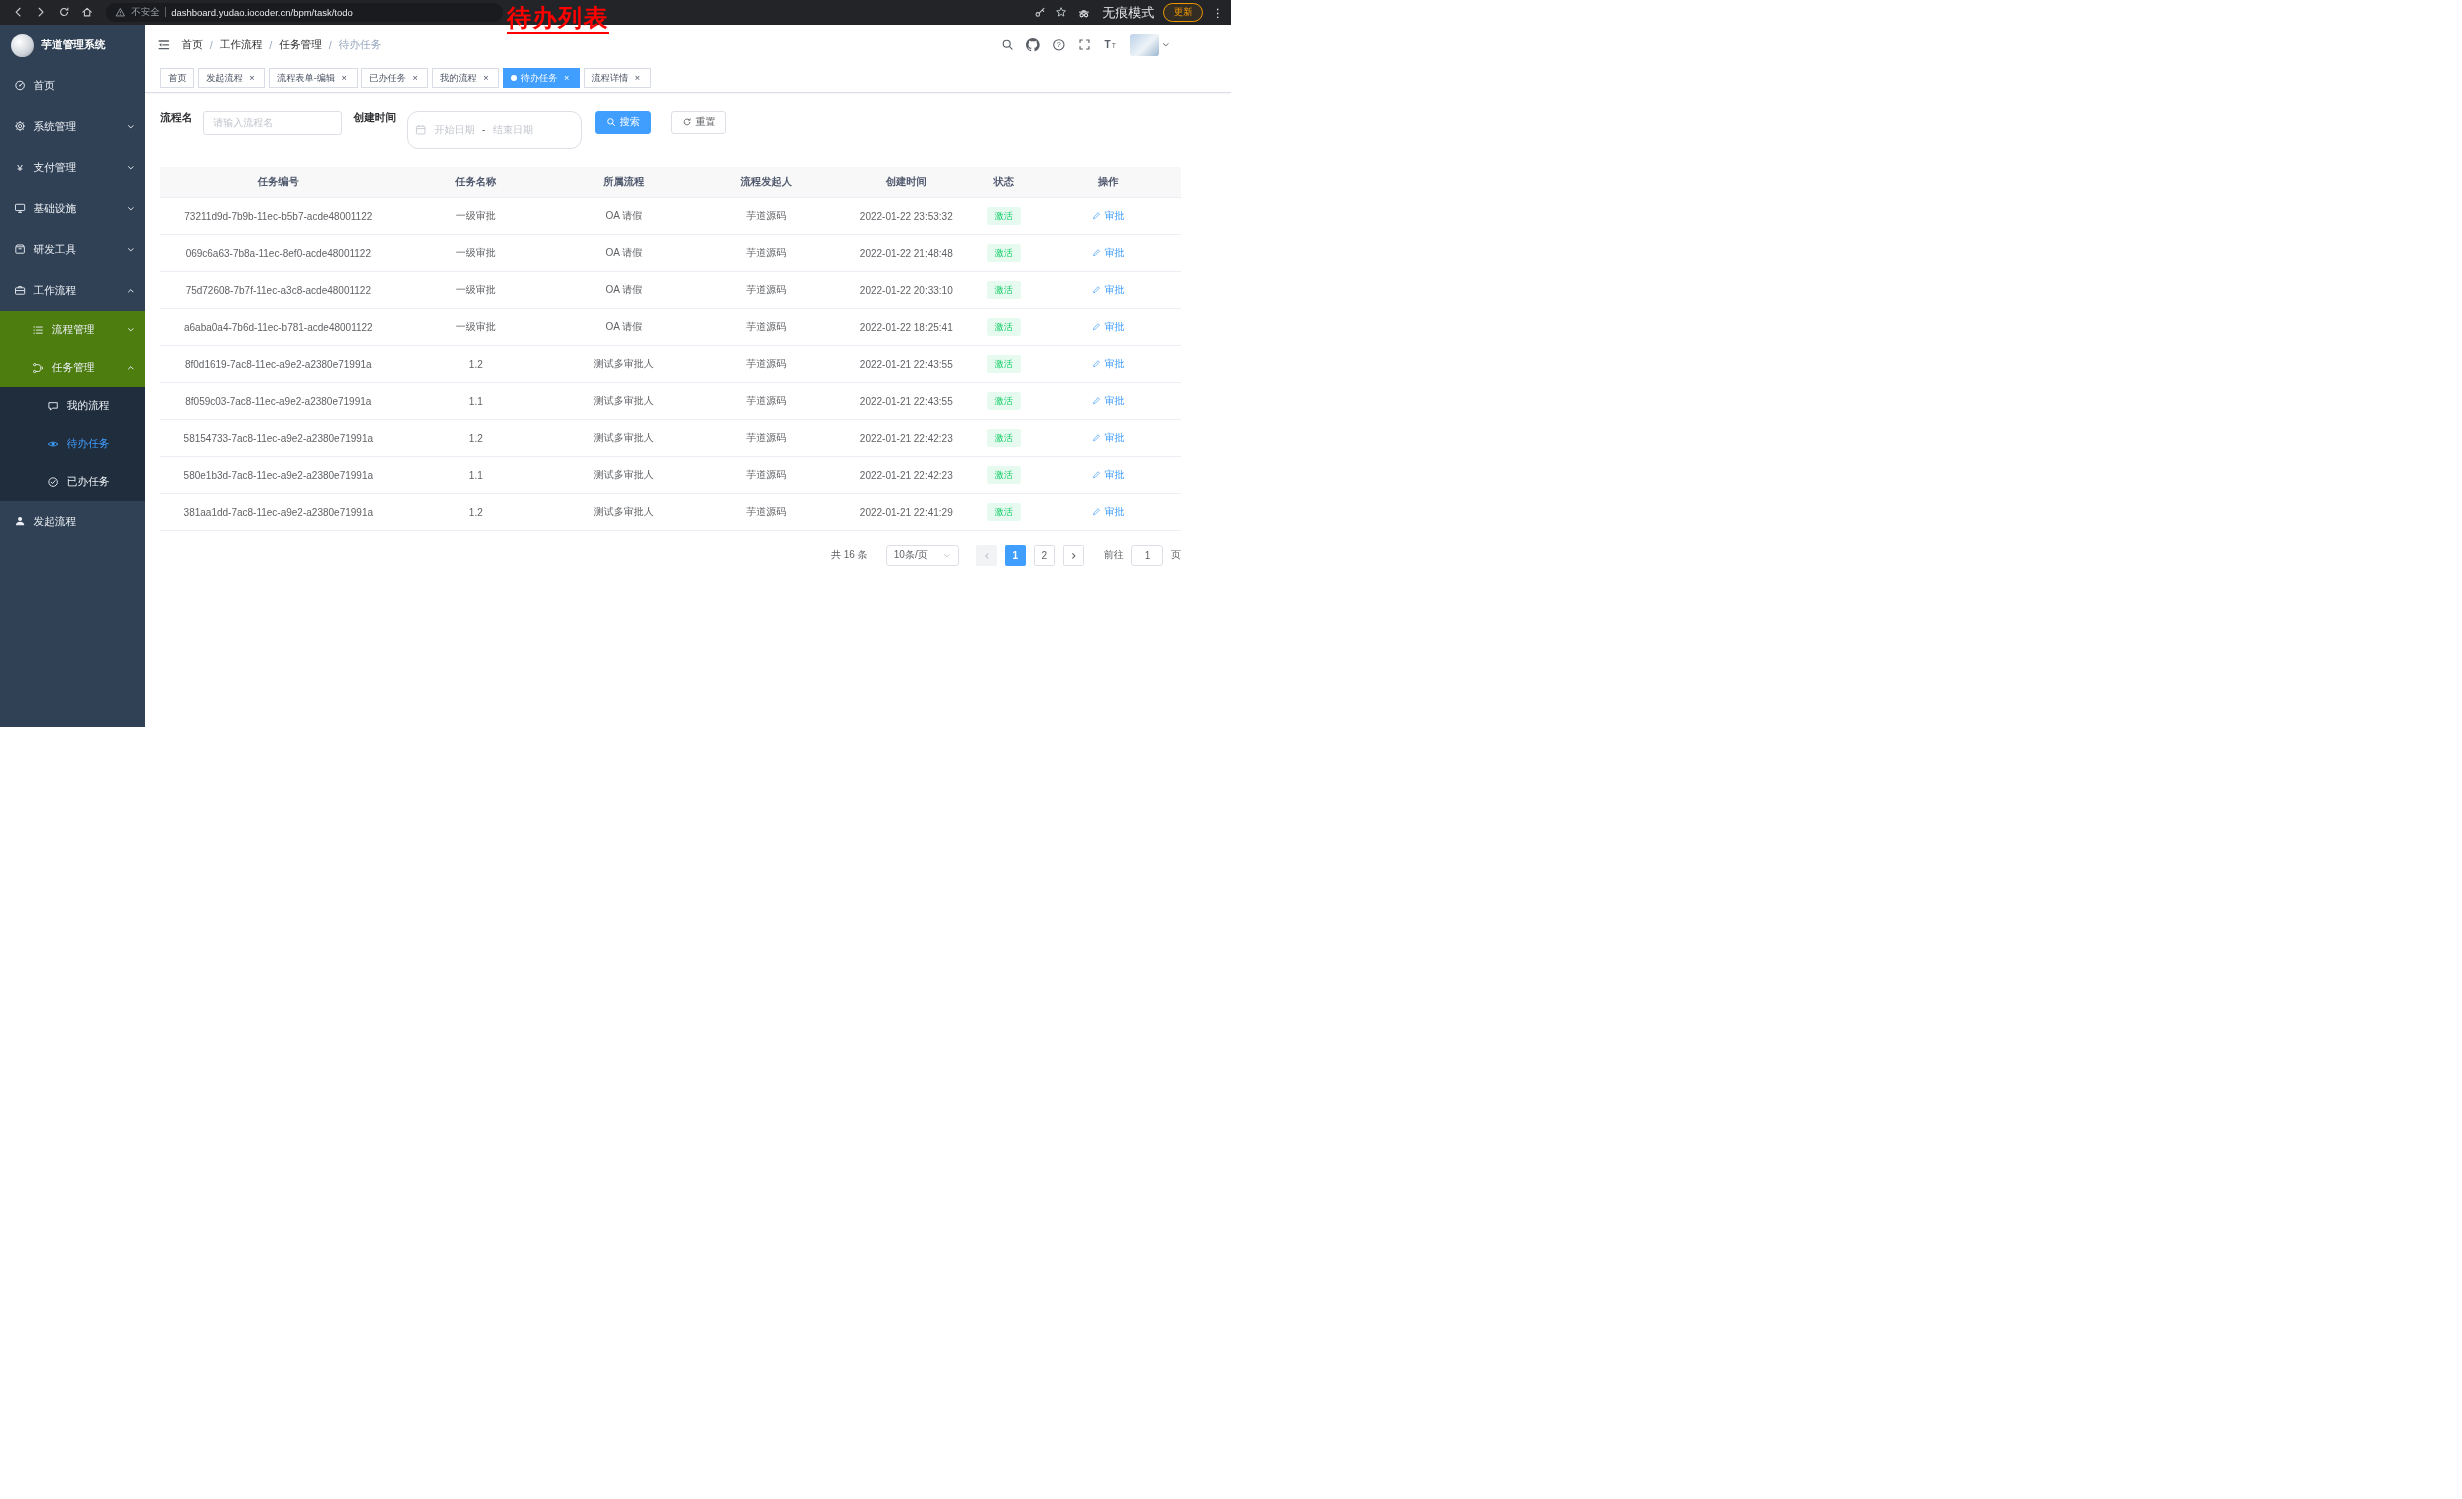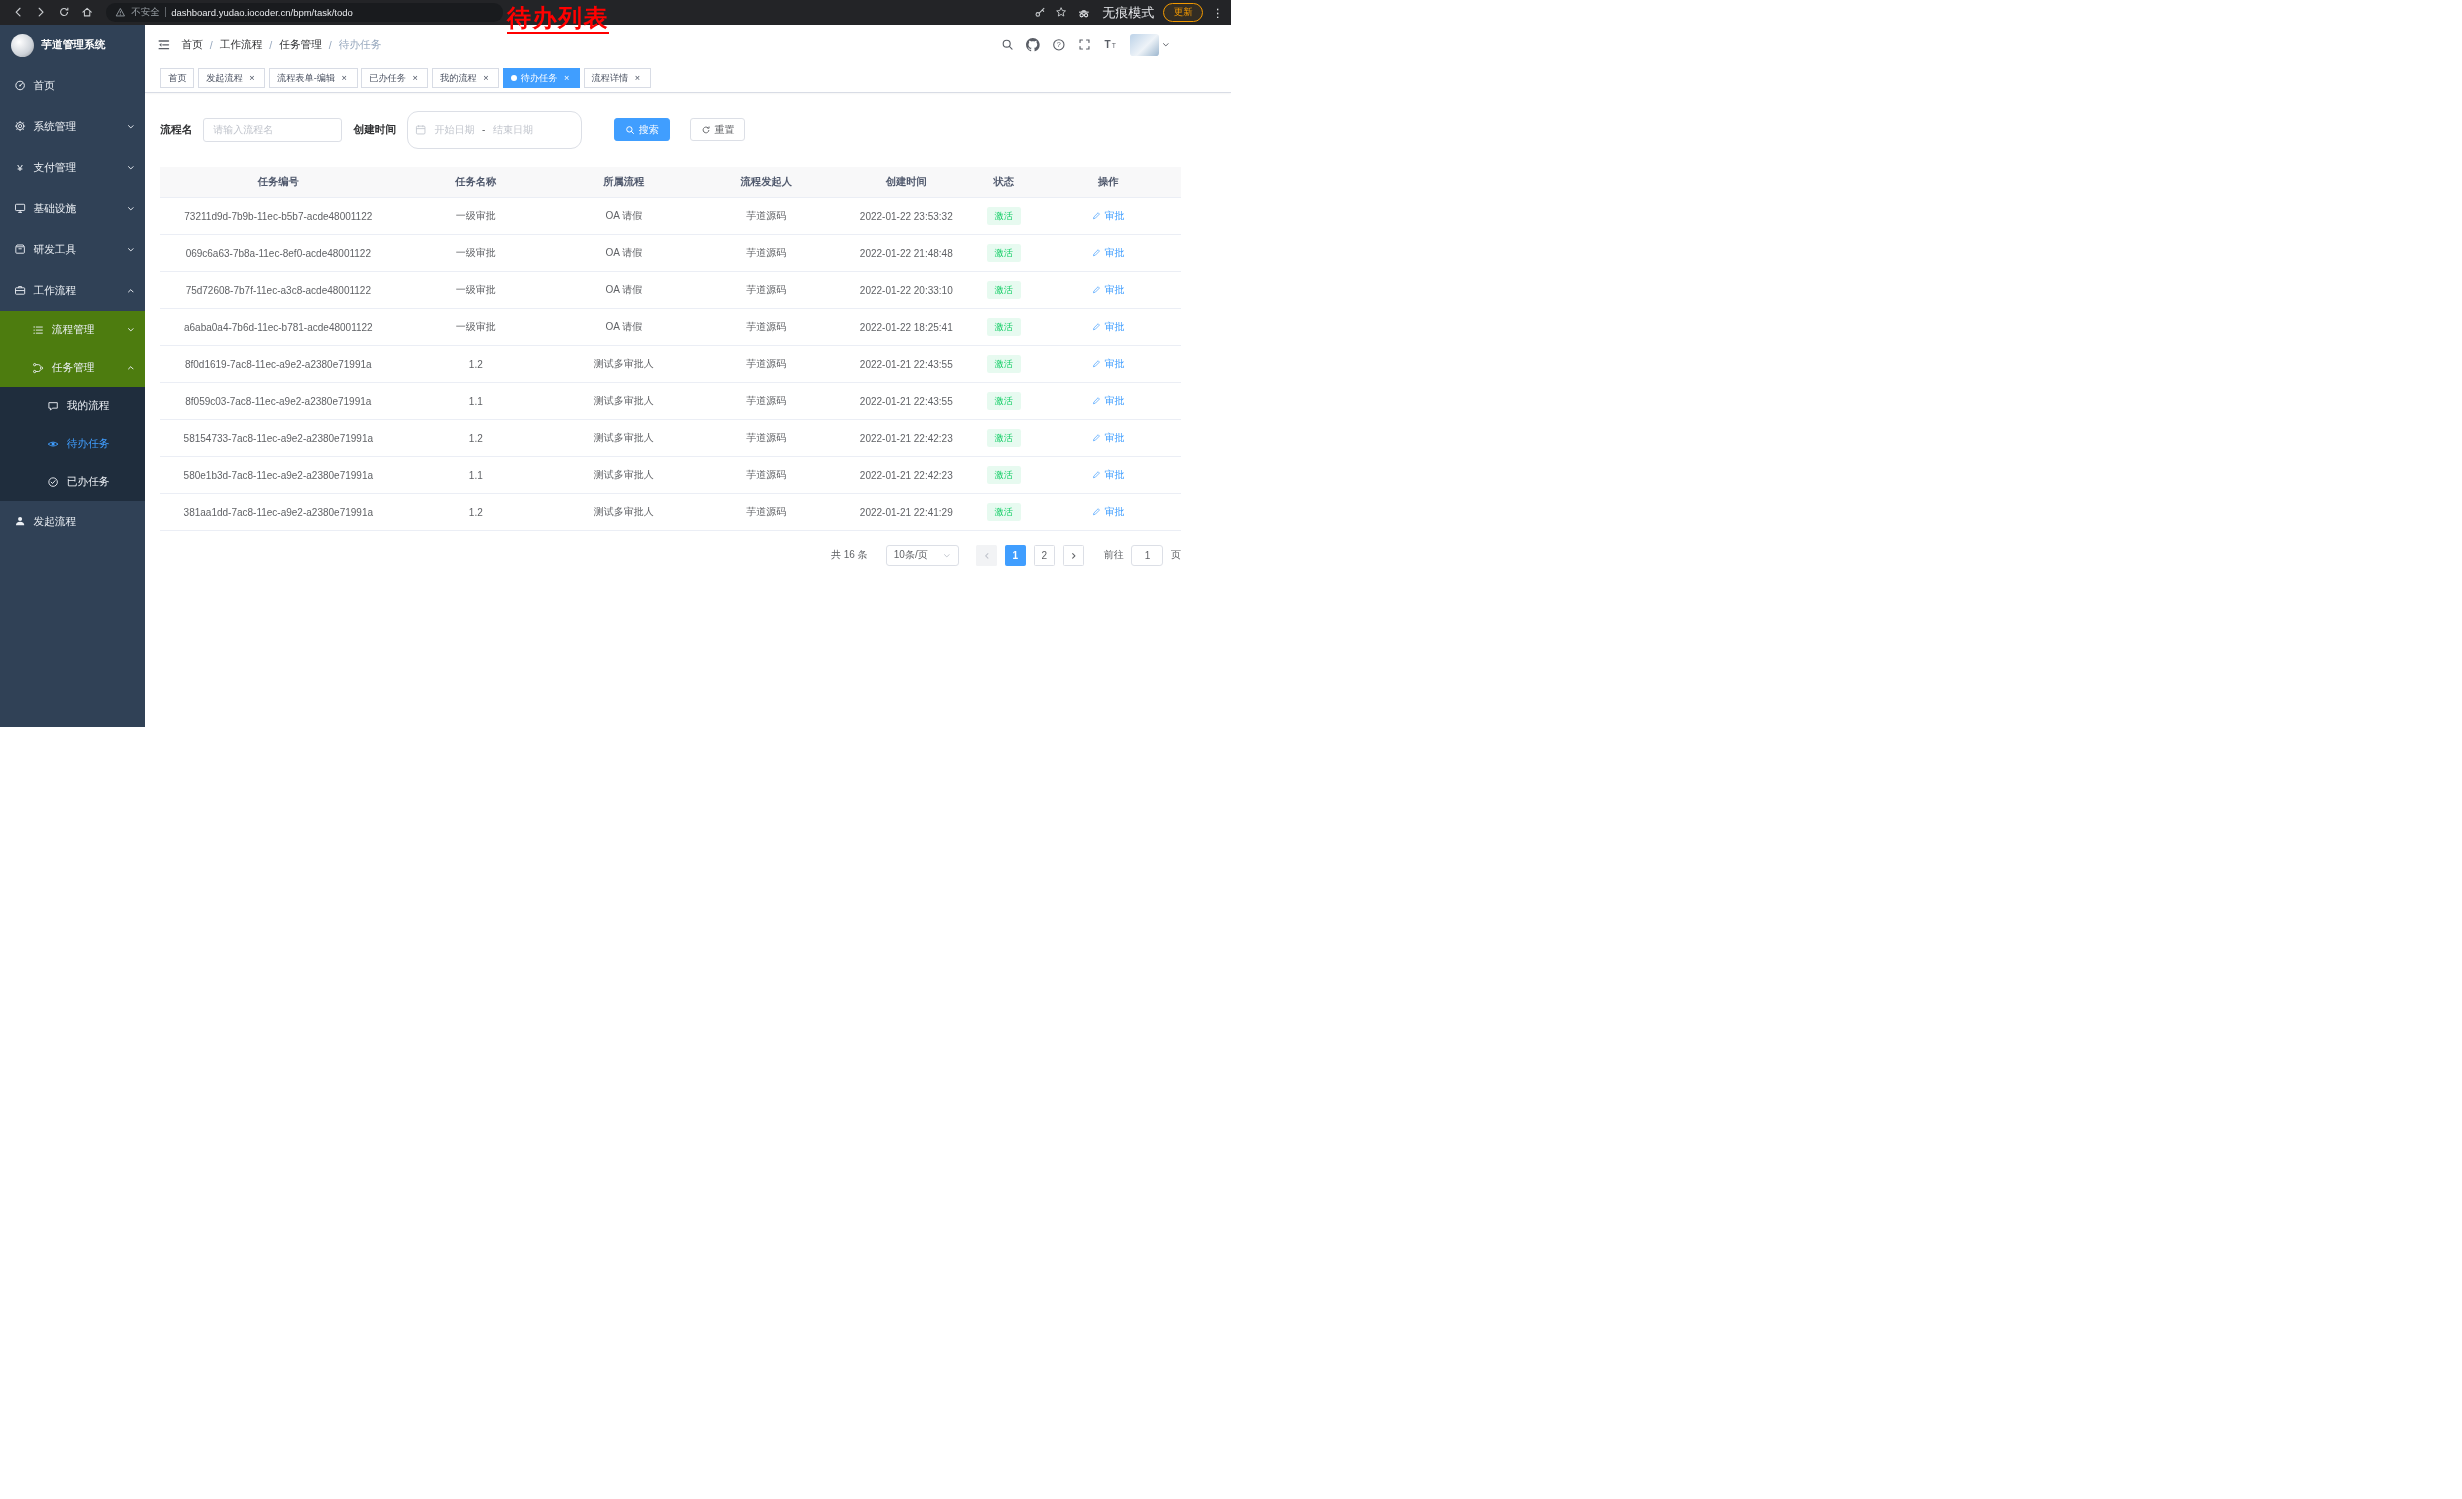--- a/index.html
+++ b/index.html
@@ -61,32 +61,32 @@
     border-bottom:0.8px solid #d8dce5; box-shadow:0 0.8px 2.3px rgba(0,0,0,0.06); }
   .tab { height:20px; display:inline-flex; align-items:center; gap:3.8px; padding:0 6.9px;
     border:0.8px solid #d8dce5; background:#fff; font-size:9.2px; color:#495060; cursor:pointer; }
   .tab.active { background:#409eff; border-color:#409eff; color:#fff; }
   .tab .dot { width:6.1px; height:6.1px; border-radius:50%; background:#fff; }
   .tab .close { width:10.7px; height:10.7px; line-height:10px; text-align:center;
     border-radius:50%; font-size:9.2px; cursor:pointer; }
 
   
   .content { flex:1; padding:13.7px 50px 0 15.3px; }
-  .filter-row { display:flex; align-items:center; margin:4.6px 0 18.3px; }
+  .filter-row { display:flex; align-items:flex-start; margin:4.6px 0 18.3px; }
   .filter-label { font-size:10.7px; font-weight:700; color:#303133; margin-right:10.7px; }
   .filter-label.second { margin-left:11.4px; }
   .text-input { width:139px; height:24.4px; border:0.8px solid #dcdfe6; border-radius:3.1px;
     padding:0 9.2px; font-size:10px; color:#606266; outline:none; }
   .text-input::placeholder { color:#c0c4cc; }
   .date-range { width:175px; height:38px; border:0.8px solid #dcdfe6; border-radius:11px;
     display:flex; align-items:center; gap:7.6px; padding:0 7.6px; font-size:10px;
     color:#c0c4cc; cursor:pointer; }
   .btn { height:23px; border-radius:3.1px; display:inline-flex; align-items:center;
     gap:3.8px; padding:0 10px; font-size:10px; cursor:pointer; }
-  .btn-primary { background:#409eff; color:#fff; border:0.8px solid #409eff; margin-left:32px; }
+  .btn-primary { background:#409eff; color:#fff; border:0.8px solid #409eff; margin-left:13px; }
   .btn-plain { background:#fff; color:#606266; border:0.8px solid #dcdfe6; margin-left:20px; }
 
   table { width:100%; border-collapse:collapse; table-layout:fixed; }
   thead th { height:30.5px; background:#f8f8f9; font-size:10.3px; font-weight:700;
     color:#515a6e; text-align:center; border-bottom:0.8px solid #ebeef5; }
   tbody td { height:37px; font-size:10px; color:#606266; text-align:center;
     border-bottom:0.8px solid #ebeef5; white-space:nowrap; overflow:hidden; }
   .tag-success { display:inline-block; padding:2.3px 7.6px; font-size:9.2px; color:#13ce66;
     background:#e7faf0; border-radius:2.3px; }
   .link { color:#409eff; font-size:10px; display:inline-flex; align-items:center;

